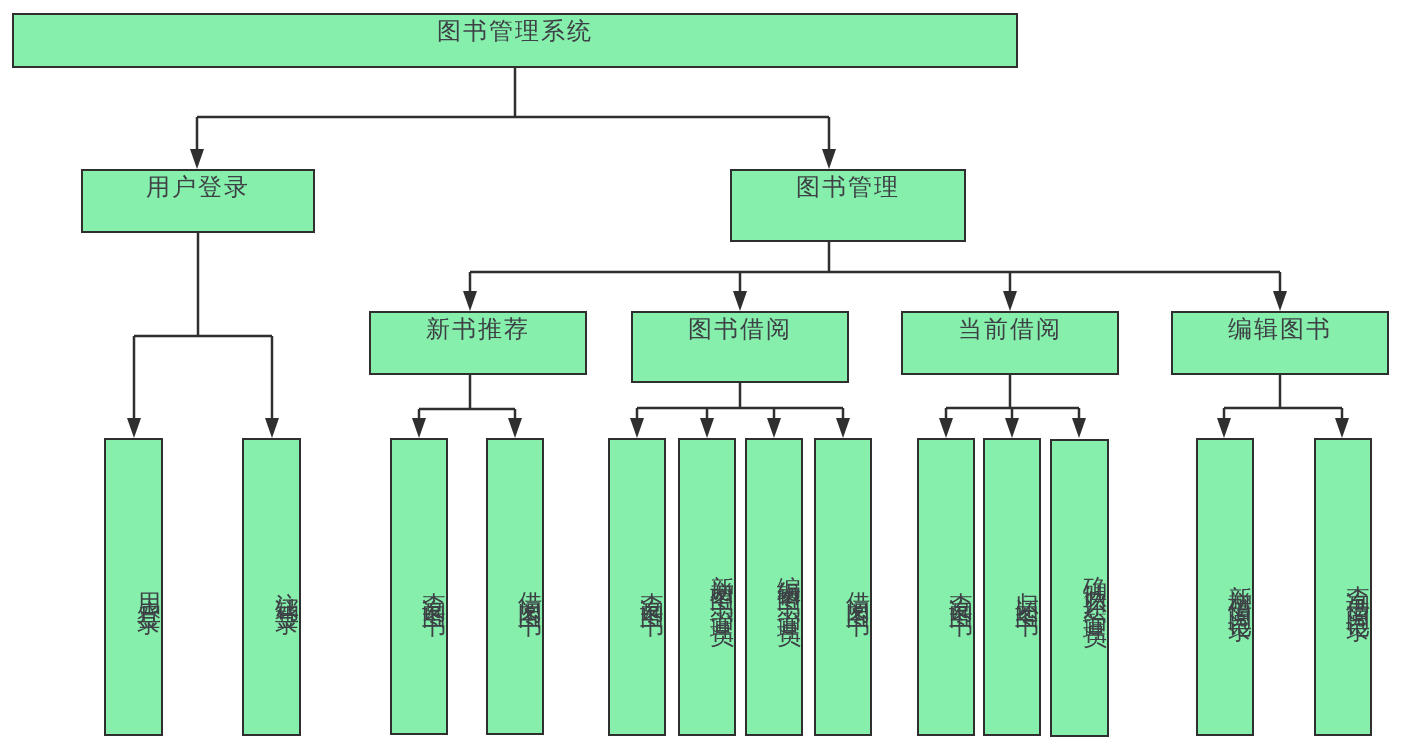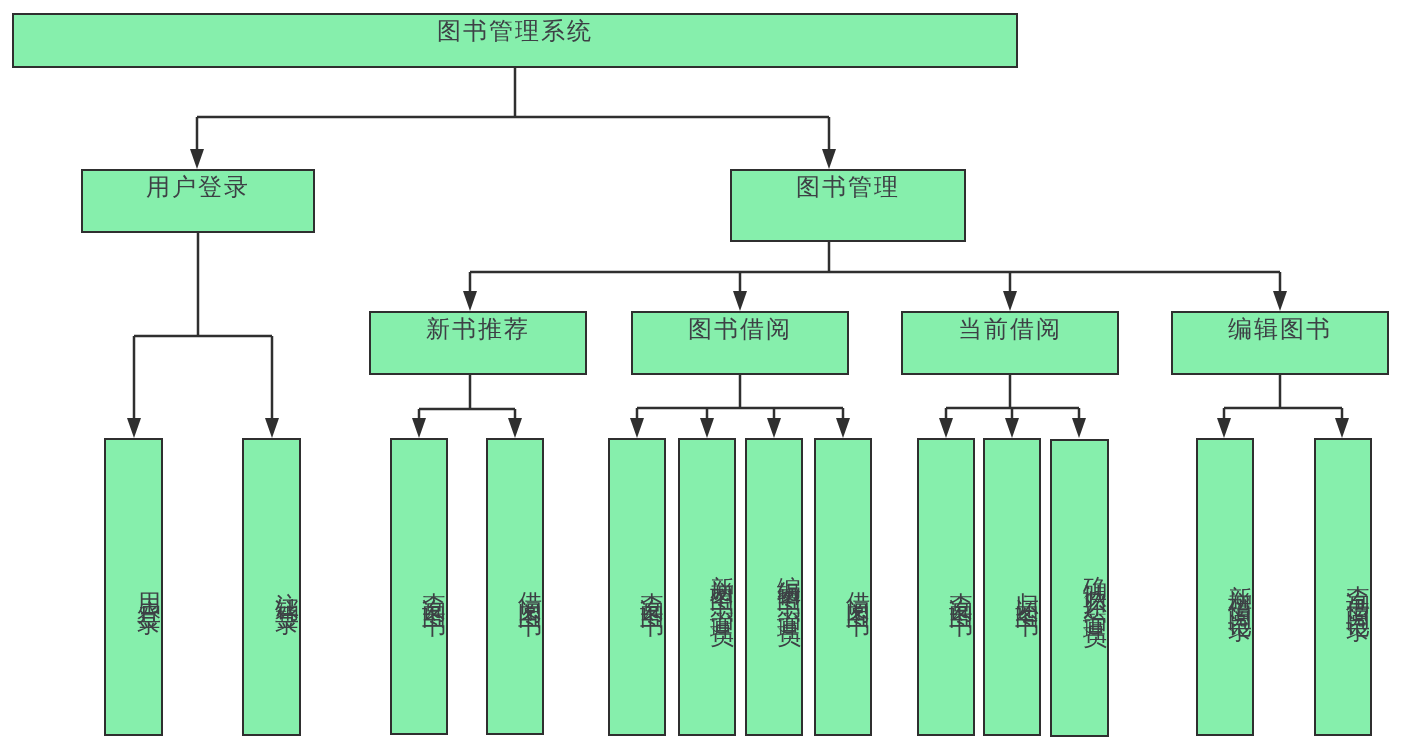--- a/index.html
+++ b/index.html
@@ -111,21 +111,21 @@
   <div class="box" style="left:81px;top:169px;width:234px;height:64px;">
     <span>用户登录</span>
   </div>
   <div class="box" style="left:730px;top:169px;width:236px;height:73px;">
     <span>图书管理</span>
   </div>
 
   <div class="box" style="left:361px;top:311px;width:218px;height:64px;margin-left:8px;">
     <span>新书推荐</span>
   </div>
-  <div class="box" style="left:631px;top:311px;width:218px;height:64px;">
+  <div class="box" style="left:631px;top:311px;width:218px;height:72px;">
     <span>图书借阅</span>
   </div>
   <div class="box" style="left:901px;top:311px;width:218px;height:64px;font-family:Liberation Serif, serif;">
     <span>当前借阅</span>
   </div>
   <div class="box" style="left:1171px;top:311px;width:218px;height:64px;">
     <span>编辑图书</span>
   </div>
 
   <div class="box leaf" style="left:104px;top:438px;width:59px;height:298px;">

